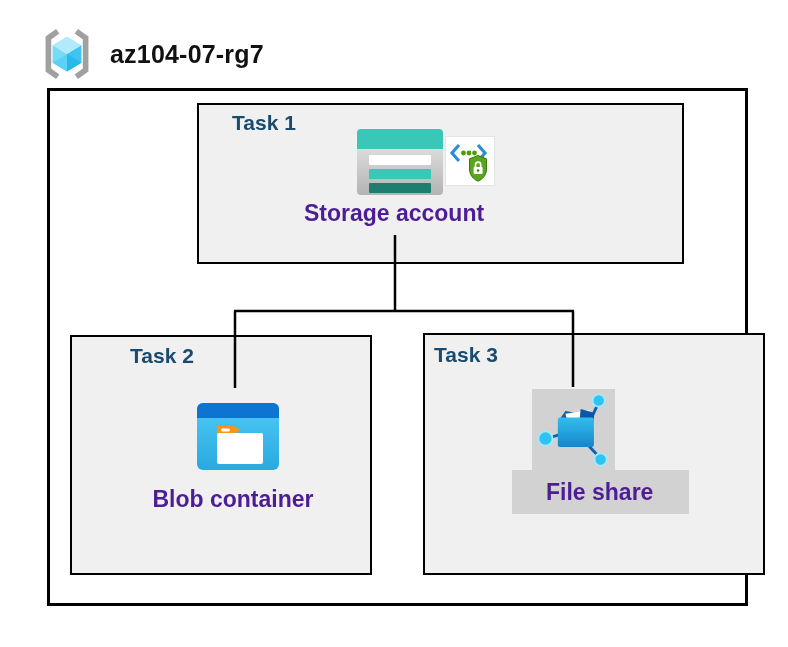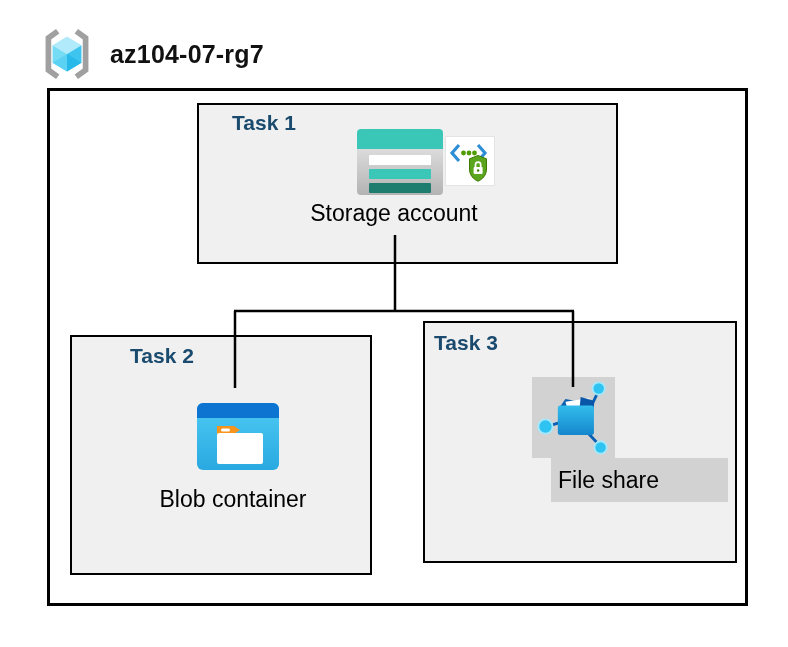--- a/index.html
+++ b/index.html
@@ -16,50 +16,50 @@
   }
   
   .outer-box{
     position:absolute;left:47px;top:88px;width:701px;height:518px;
     border:3px solid #000;background:#fff;box-sizing:border-box;
   }
   
   .task-box{
     position:absolute;background:#f0f0f0;border:2px solid #000;box-sizing:border-box;
   }
-  .task1{left:197px;top:103px;width:421px;height:161px;}
+  .task1{left:197px;top:103px;width:487px;height:161px;}
   .task2{left:70px;top:335px;width:302px;height:240px;}
-  .task3{left:423px;top:321px;width:314px;height:242px;}
+  .task3{left:423px;top:333px;width:342px;height:242px;}
   .task-label{
     position:absolute;font-size:21px;font-weight:700;color:#1a4a6e;white-space:nowrap;
   }
   .task1 .task-label{left:33px;top:6px;}
   .task2 .task-label{left:17px;top:7px;margin-left:41px;}
   .task3 .task-label{left:9px;top:8px;}
   .item-label{
-    font-size:23px;font-weight:400;color:#000000;white-space:nowrap;
+    font-size:23px;font-weight:700;color:#4c1d95;white-space:nowrap;
   }
   .storage-icon{position:absolute;left:158px;top:24px;width:86px;height:66px;}
   .sas-icon{position:absolute;left:246px;top:31px;width:50px;height:50px;}
   .storage-text{
     position:absolute;left:0;top:95px;width:416px;text-align:center;
     padding-right:26px;box-sizing:border-box;
   }
   .blob-icon{position:absolute;left:125px;top:66px;width:82px;height:67px;}
   .blob-text{
     position:absolute;left:0;top:149px;width:302px;text-align:center;
     padding-left:20px;box-sizing:border-box;
   }
   .fs-icon-bg{
     position:absolute;left:107px;top:54px;width:83px;height:81px;background:#d2d2d2;
   }
   .fs-icon{position:absolute;left:2px;top:2px;width:79px;height:77px;}
   .fs-text-band{
     position:absolute;left:87px;top:135px;width:177px;height:44px;background:#d2d2d2;
-    line-height:44px;padding-left:7px;box-sizing:border-box;margin-left:39px;
+    line-height:44px;padding-left:34px;box-sizing:border-box;
   }
   
   .connectors{
     position:absolute;left:0;top:0;width:788px;height:647px;pointer-events:none;
   }
 </style>
 </head>
 <body>
 
 <div class="canvas">

